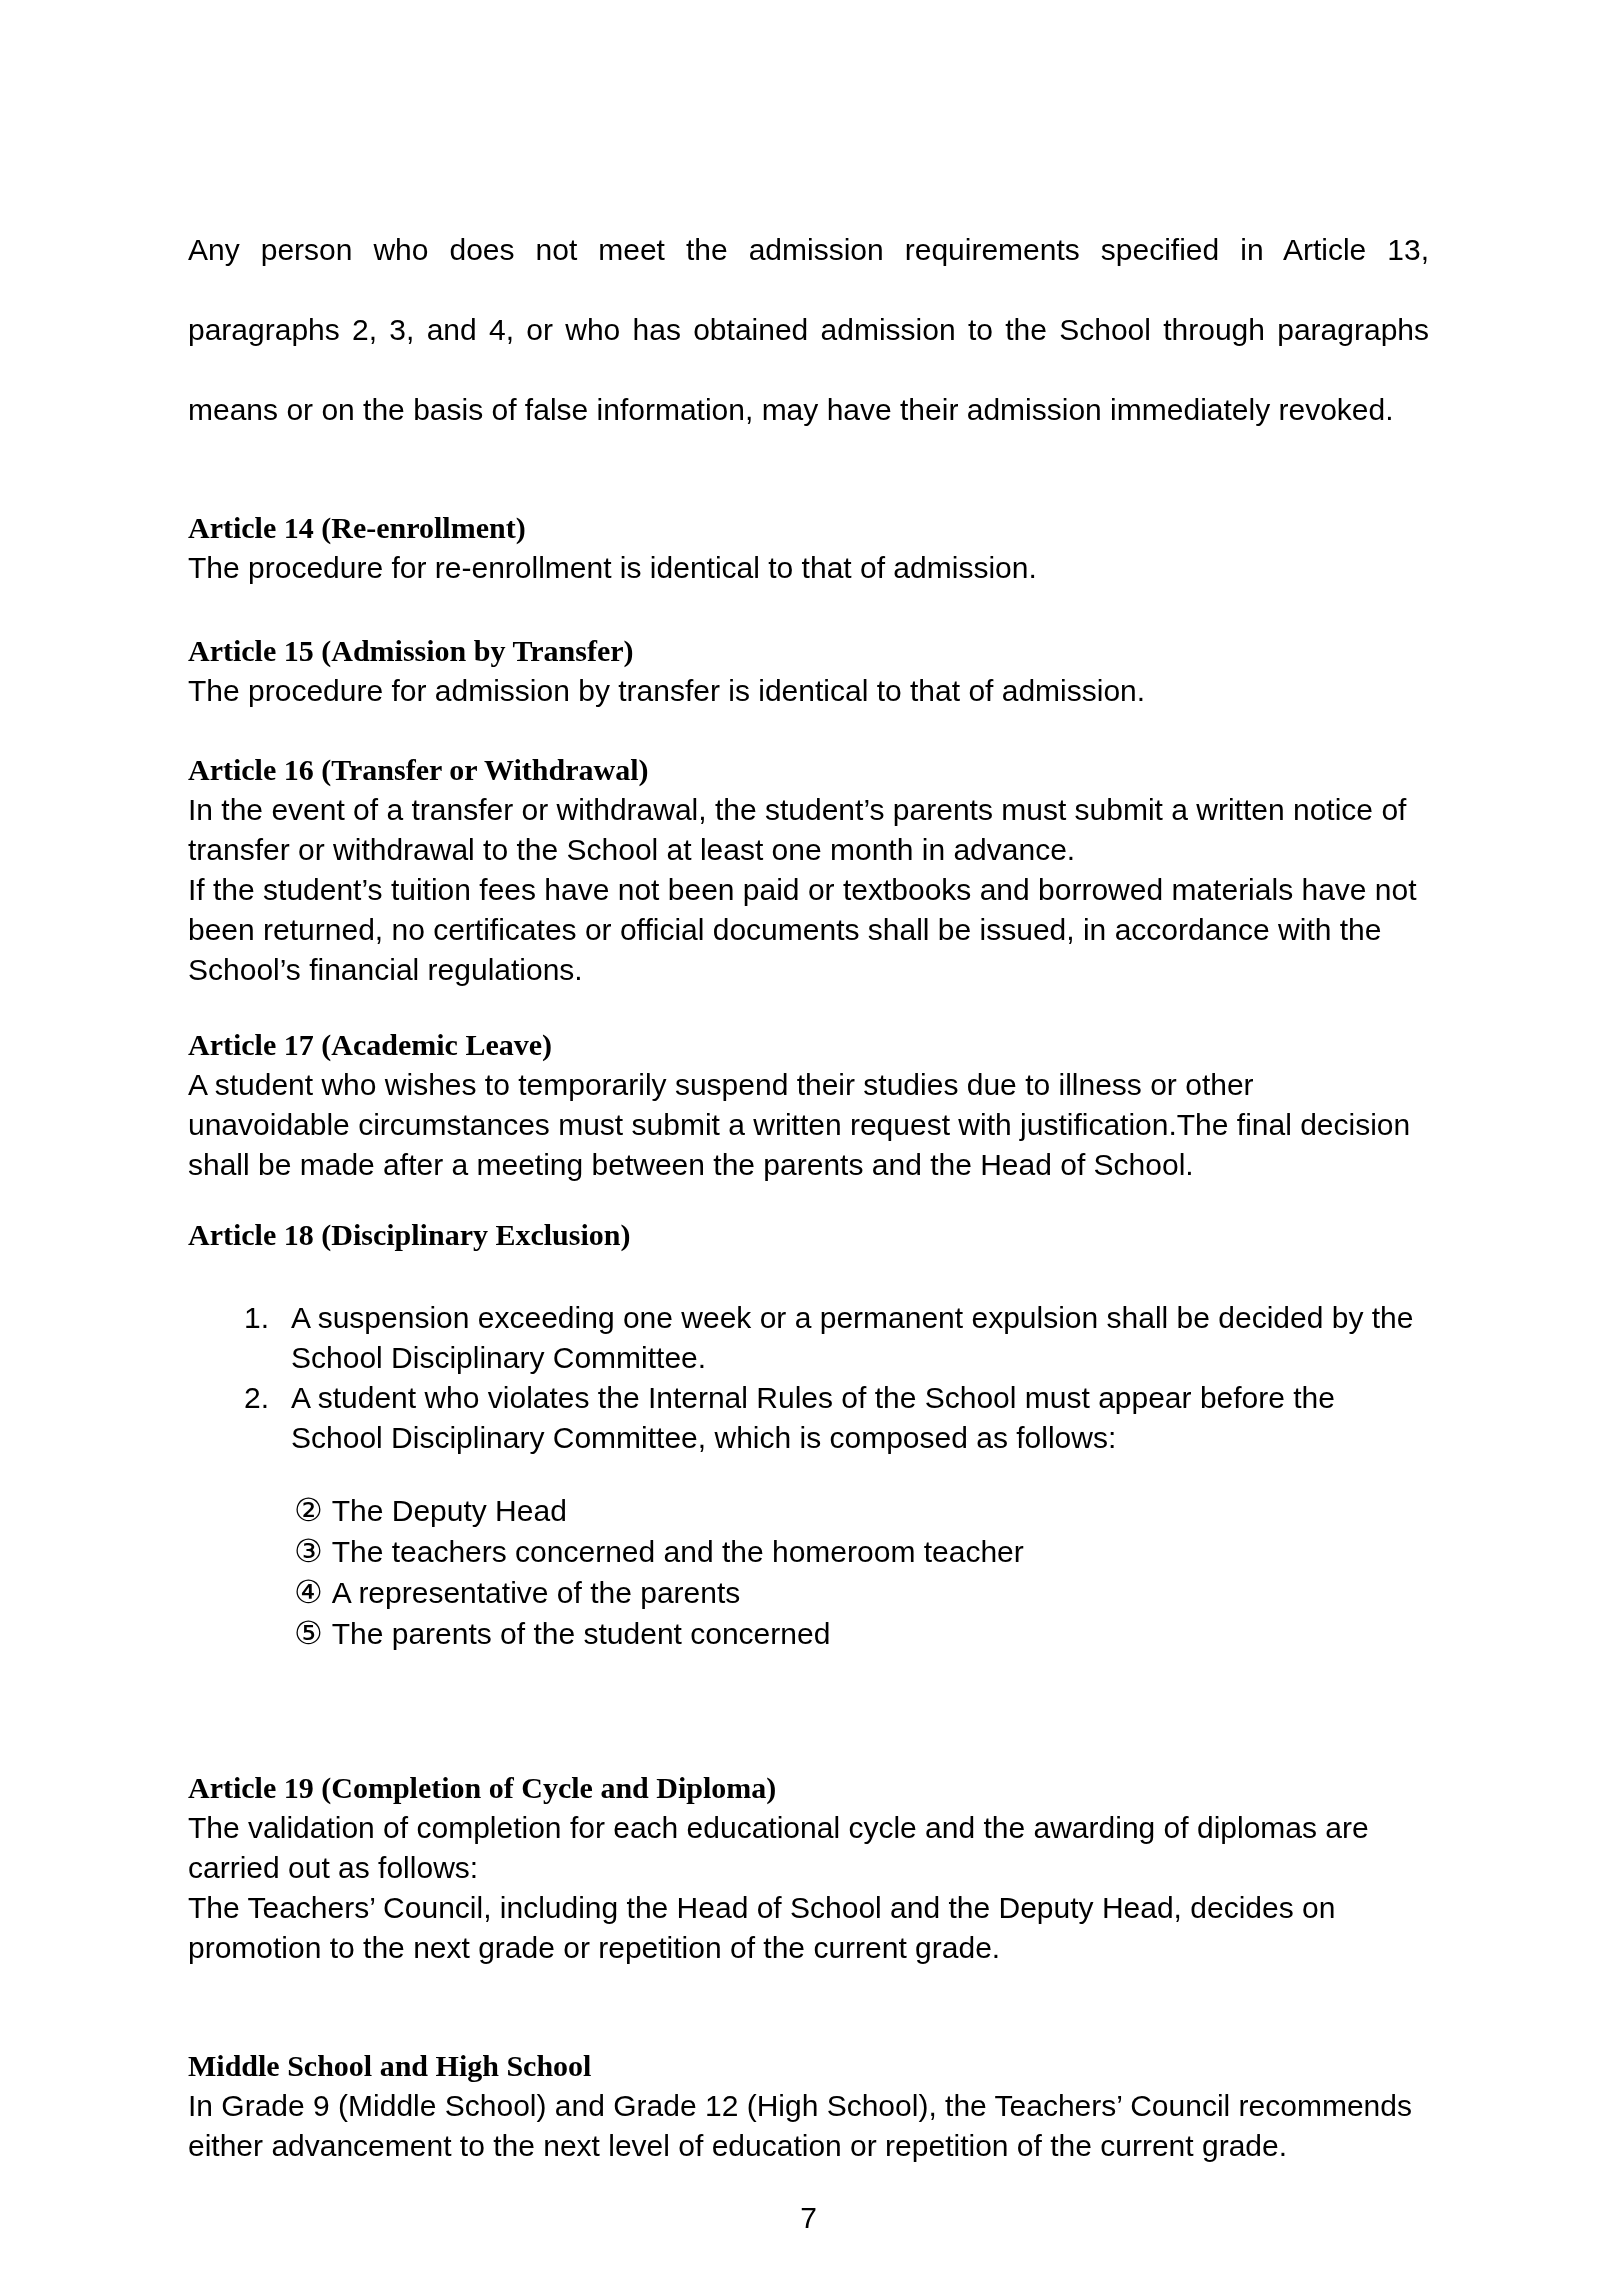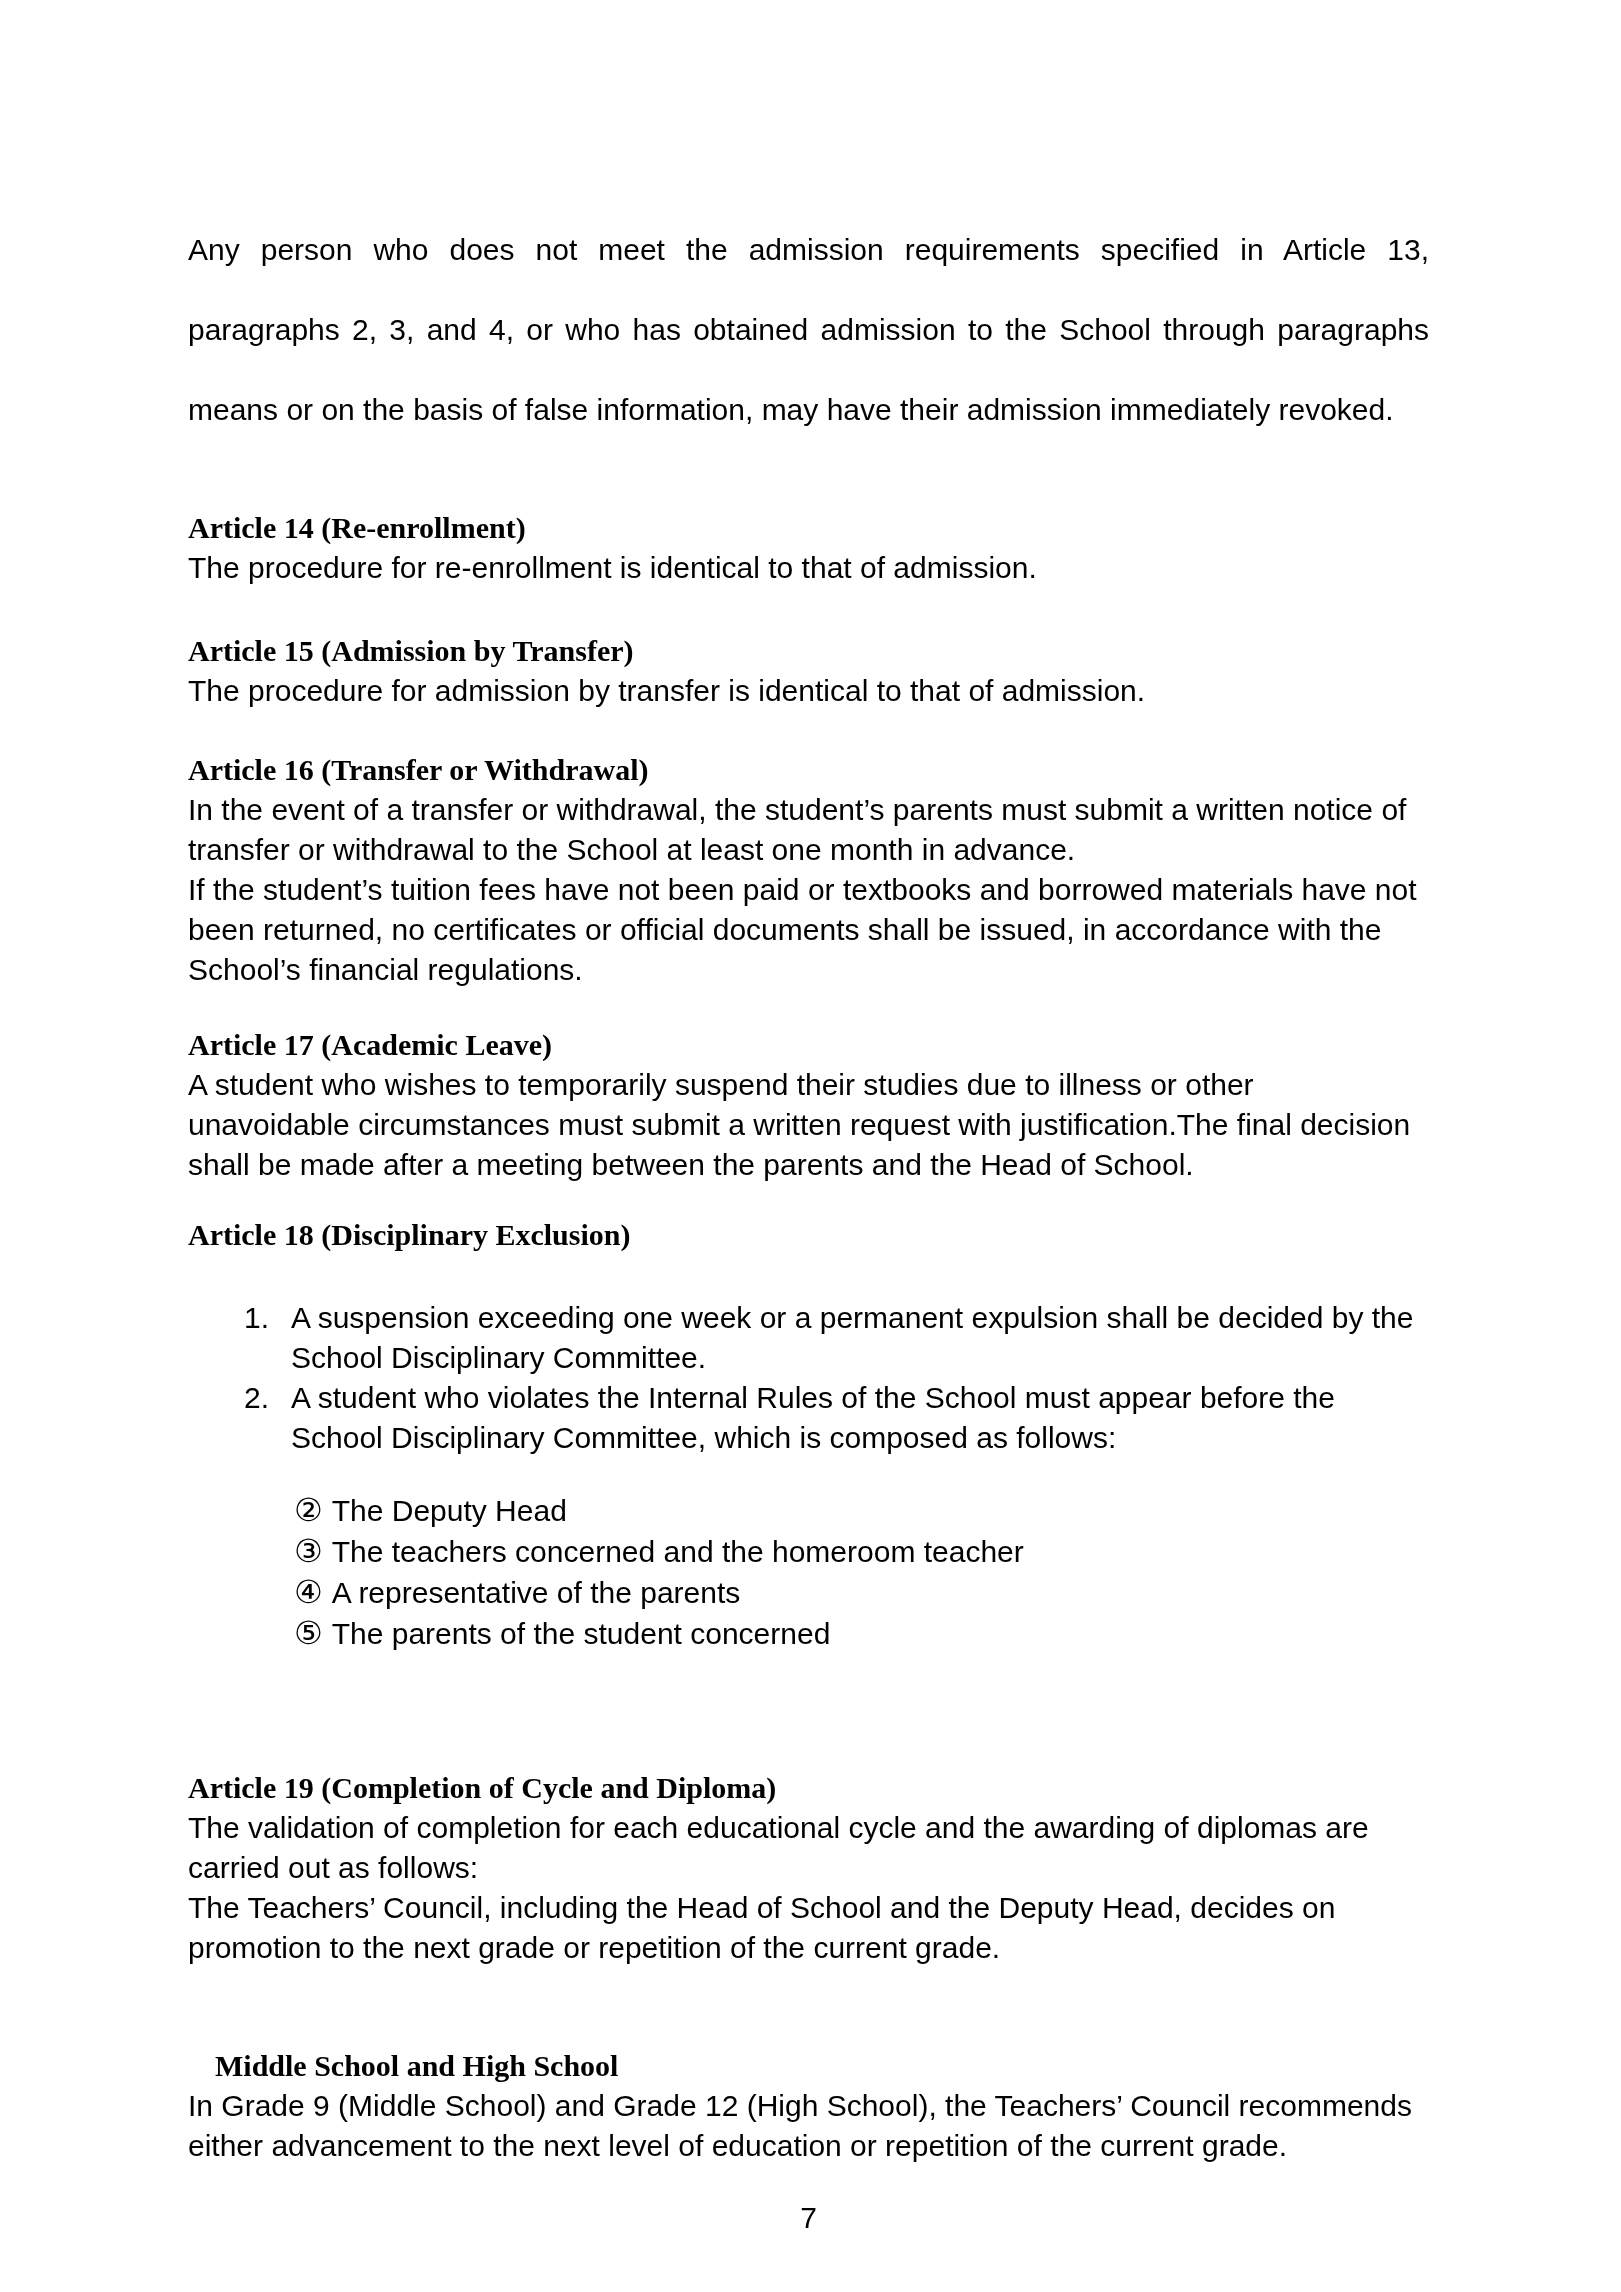--- a/index.html
+++ b/index.html
@@ -29,21 +29,21 @@
   .cli { }
   .cli .sym { font-family: "DejaVu Sans", sans-serif; font-size: 32px; margin-right: 9px; }
   .pagenum { text-align: center; margin: 0; }
   .mt-42 { margin-top: 38px; }
   .mt-48 { margin-top: 43px; }
   .mt-44 { margin-top: 39px; }
   .mt-33 { margin-top: 35px; }
   .mt-34 { margin-top: 30px; }
   .mt-36 { margin-top: 32px; }
   .mt-40 { margin-top: 36px; }
-  .mt-87 { margin-top: 78px; margin-left: 27px; }
+  .mt-87 { margin-top: 78px; }
   .mt-92 { margin-top: 114px; }
 </style>
 </head>
 <body>
 
 <div class="page">
 
   <div class="para">
     <div class="jline">Any person who does not meet the admission requirements specified in Article 13,</div>
     <div class="jline">paragraphs 2, 3, and 4, or who has obtained admission to the School through paragraphs</div>

